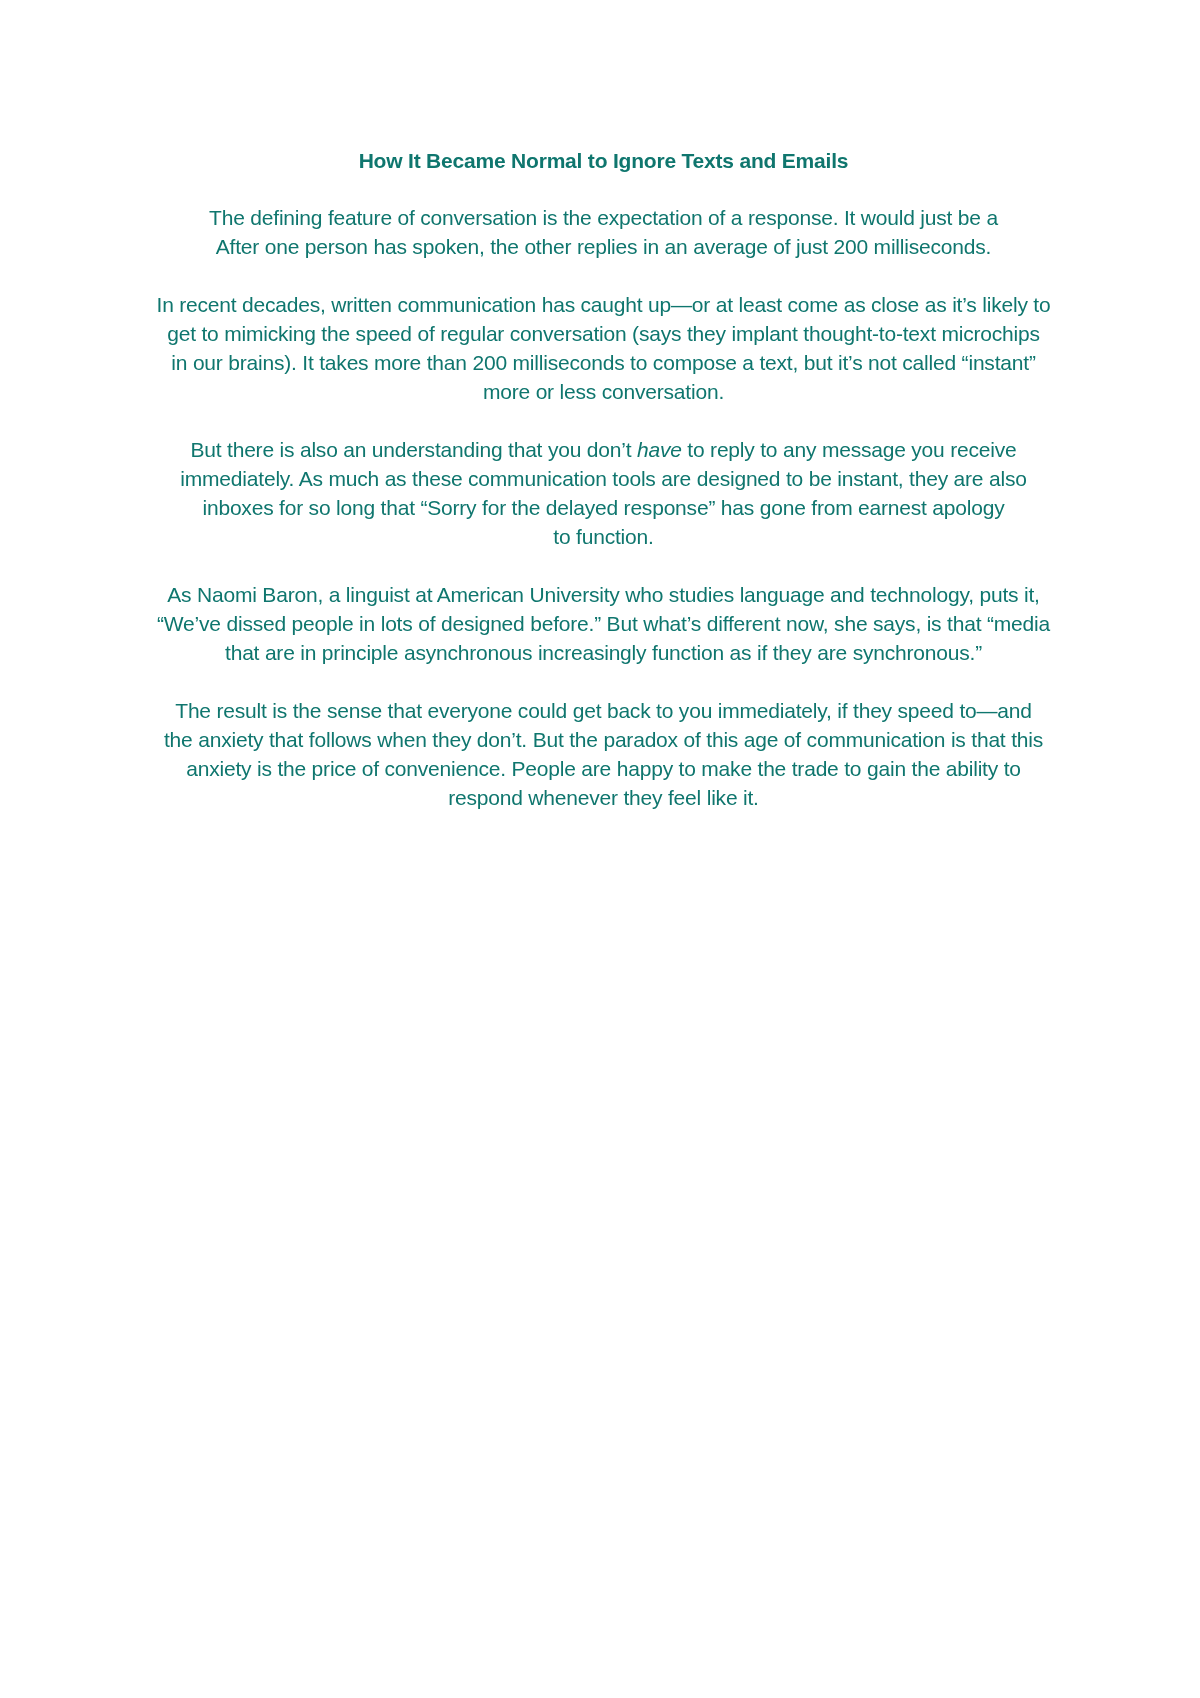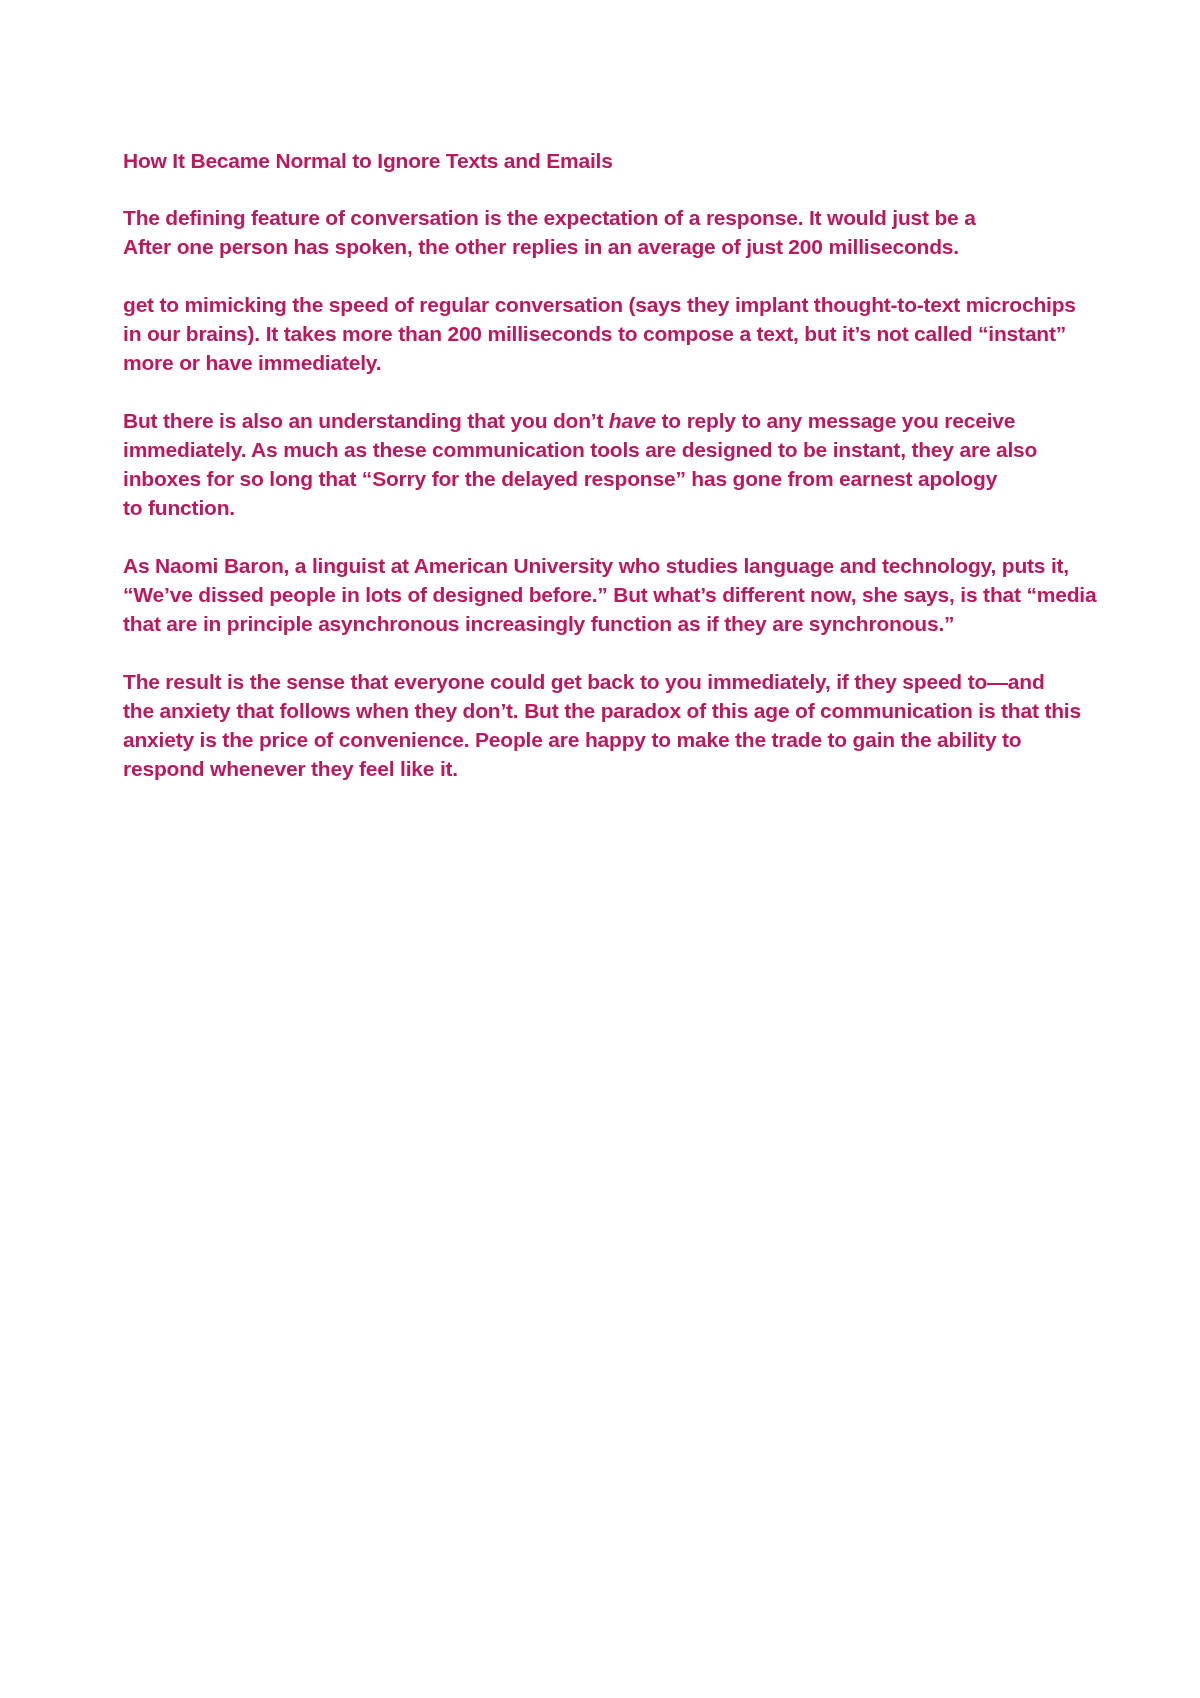--- a/index.html
+++ b/index.html
@@ -14,61 +14,63 @@
   }
   .page {
     position: relative;
     width: 1200px;
     height: 1698px;
     background: #ffffff;
     overflow: hidden;
   }
   .content {
     position: absolute;
-    left: 123px;
+    left: 111px;
     top: 146px;
     width: 985px;
-    color: #be185d;
+    color: #0f766e;
+    text-align: center;
   }
   .title {
     font-size: 21px;
     font-weight: 700;
     line-height: 29px;
     letter-spacing: -0.2px;
     margin: 0 0 28px 0;
   }
   .paragraph {
     margin: 0 0 29px 0;
   }
   .line {
     font-size: 21px;
-    font-weight: 700;
+    font-weight: 400;
     line-height: 29px;
     letter-spacing: -0.2px;
     white-space: nowrap;
   }
   .line em {
     font-style: italic;
   }
 </style>
 </head>
 <body>
 
 <div class="page">
   <div class="content">
     <h1 class="title">How It Became Normal to Ignore Texts and Emails</h1>
     <div id="doc-body">
         <div class="paragraph">
           <div class="line"><span>The defining feature of conversation is the expectation of a response. It would just be a</span></div>
           <div class="line"><span>After one person has spoken, the other replies in an average of just 200 milliseconds.</span></div>
         </div>
         <div class="paragraph">
+          <div class="line"><span>In recent decades, written communication has caught up—or at least come as close as it’s likely to</span></div>
           <div class="line"><span>get to mimicking the speed of regular conversation (says they implant thought-to-text microchips</span></div>
           <div class="line"><span>in our brains). It takes more than 200 milliseconds to compose a text, but it’s not called “instant”</span></div>
-          <div class="line"><span>more or have immediately.</span></div>
+          <div class="line"><span>more or less conversation.</span></div>
         </div>
         <div class="paragraph">
           <div class="line"><span>But there is also an understanding that you don’t </span><em>have</em><span> to reply to any message you receive</span></div>
           <div class="line"><span>immediately. As much as these communication tools are designed to be instant, they are also</span></div>
           <div class="line"><span>inboxes for so long that “Sorry for the delayed response” has gone from earnest apology</span></div>
           <div class="line"><span>to function.</span></div>
         </div>
         <div class="paragraph">
           <div class="line"><span>As Naomi Baron, a linguist at American University who studies language and technology, puts it,</span></div>
           <div class="line"><span>“We’ve dissed people in lots of designed before.” But what’s different now, she says, is that “media</span></div>

